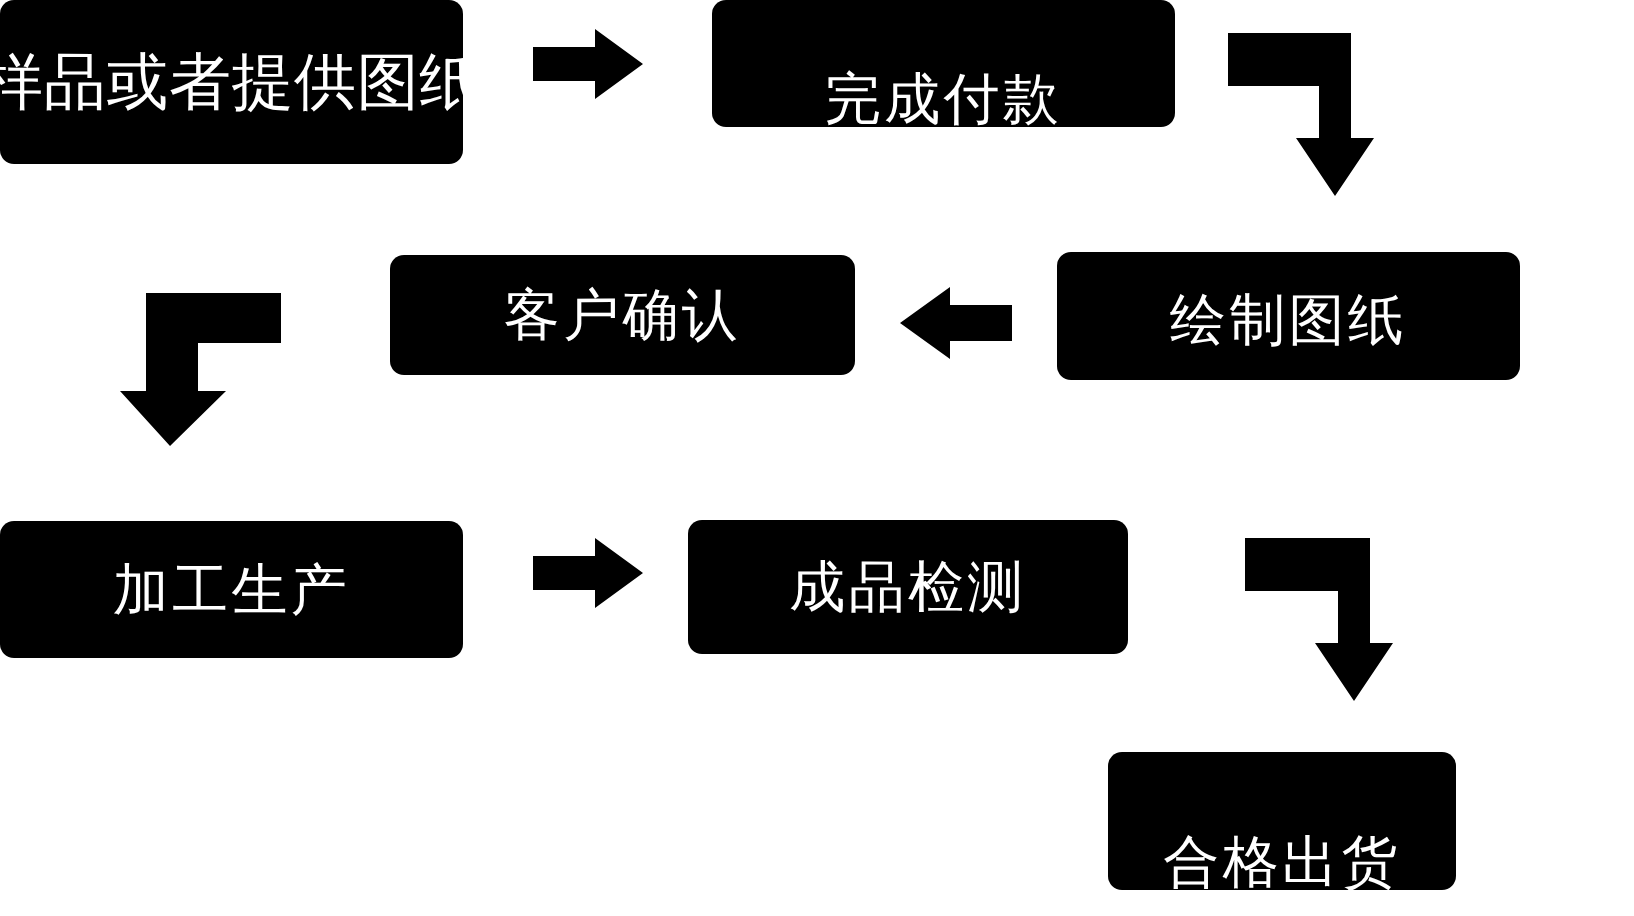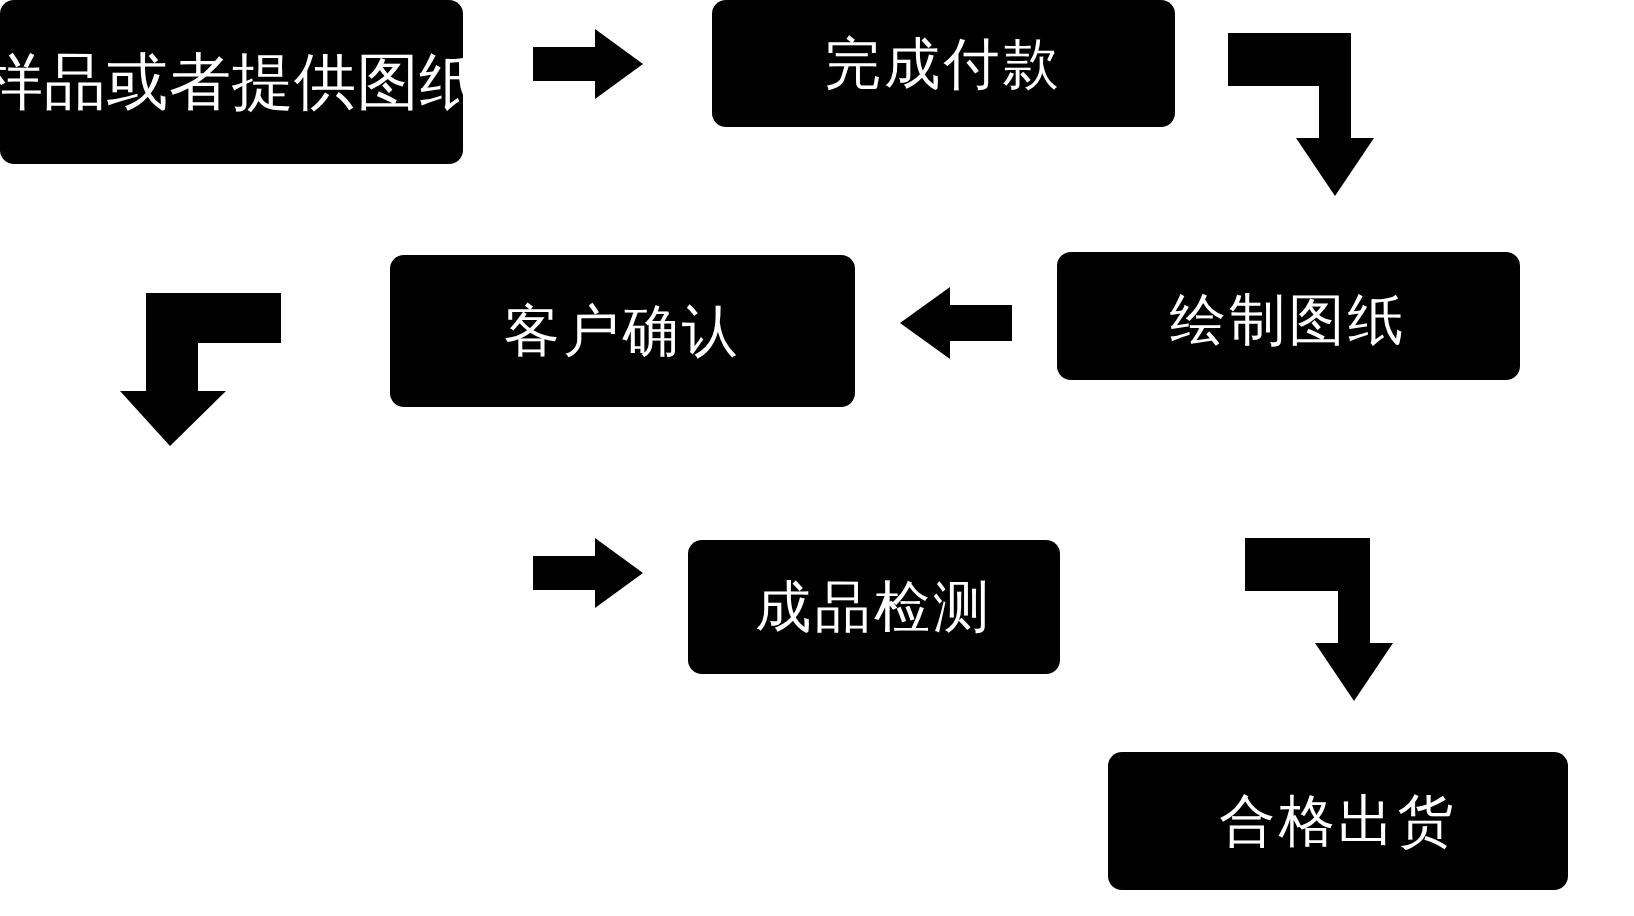--- a/index.html
+++ b/index.html
@@ -37,31 +37,31 @@
     position: absolute;
   }
   .arrow svg {
     display: block;
     width: 100%;
     height: 100%;
   }
   
   #node-sample      { left: 0px;    top: 0px;   width: 463px; height: 164px; }
   #node-sample .node-label { font-size: 62px; letter-spacing: 0.01em; }
-  #node-payment     { left: 712px;  top: 0px;   width: 463px; height: 127px; }
+  #node-payment     { left: 712px;  top: 0px;   width: 463px; height: 127px; align-items: flex-end; }
   #node-payment .node-label { font-size: 56px; }
   #node-drawing     { left: 1057px; top: 252px; width: 463px; height: 128px; }
   #node-drawing .node-label { font-size: 56px; margin-top: 8px; }
-  #node-confirm     { left: 390px;  top: 255px; width: 465px; height: 152px; }
+  #node-confirm     { left: 390px;  top: 255px; width: 465px; height: 120px; }
   #node-confirm .node-label { font-size: 56px; }
   #node-production  { left: 0px;    top: 521px; width: 463px; height: 137px; }
   #node-production .node-label { font-size: 56px; }
-  #node-inspection  { left: 688px;  top: 540px; width: 372px; height: 134px; }
+  #node-inspection  { left: 688px;  top: 520px; width: 440px; height: 134px; }
   #node-inspection .node-label { font-size: 56px; }
-  #node-shipping    { left: 1108px; top: 752px; width: 460px; height: 138px; }
+  #node-shipping    { left: 1108px; top: 752px; width: 348px; height: 138px; align-items: flex-end; }
   #node-shipping .node-label { font-size: 56px; }
 
   
   #arrow-sample-to-payment  { left: 533px;  top: 29px;  width: 110px; height: 70px; }
   #arrow-payment-to-drawing { left: 1228px; top: 33px;  width: 146px; height: 163px; }
   #arrow-drawing-to-confirm { left: 900px;  top: 287px; width: 112px; height: 72px; }
   #arrow-confirm-to-prod    { left: 120px;  top: 293px; width: 161px; height: 153px; }
   #arrow-prod-to-inspect    { left: 533px;  top: 538px; width: 110px; height: 70px; }
   #arrow-inspect-to-ship    { left: 1245px; top: 538px; width: 148px; height: 163px; }
 </style>
@@ -124,20 +124,23 @@
                L 78,98
                L 106,98
                L 50,153
                L 0,98
                L 26,98
                L 26,0
                Z" fill="#000000"></path>
     </svg>
   </div>
 
+  <div class="node" id="node-production">
+    <span class="node-label">加工生产</span>
+  </div>
 
   <div class="arrow" id="arrow-prod-to-inspect">
     <svg viewBox="0 0 110 70" preserveAspectRatio="none" aria-hidden="true">
       <polygon points="0,18 62,18 62,0 110,35 62,70 62,52 0,52" fill="#000000"></polygon>
     </svg>
   </div>
 
   <div class="node" id="node-inspection">
     <span class="node-label">成品检测</span>
   </div>

